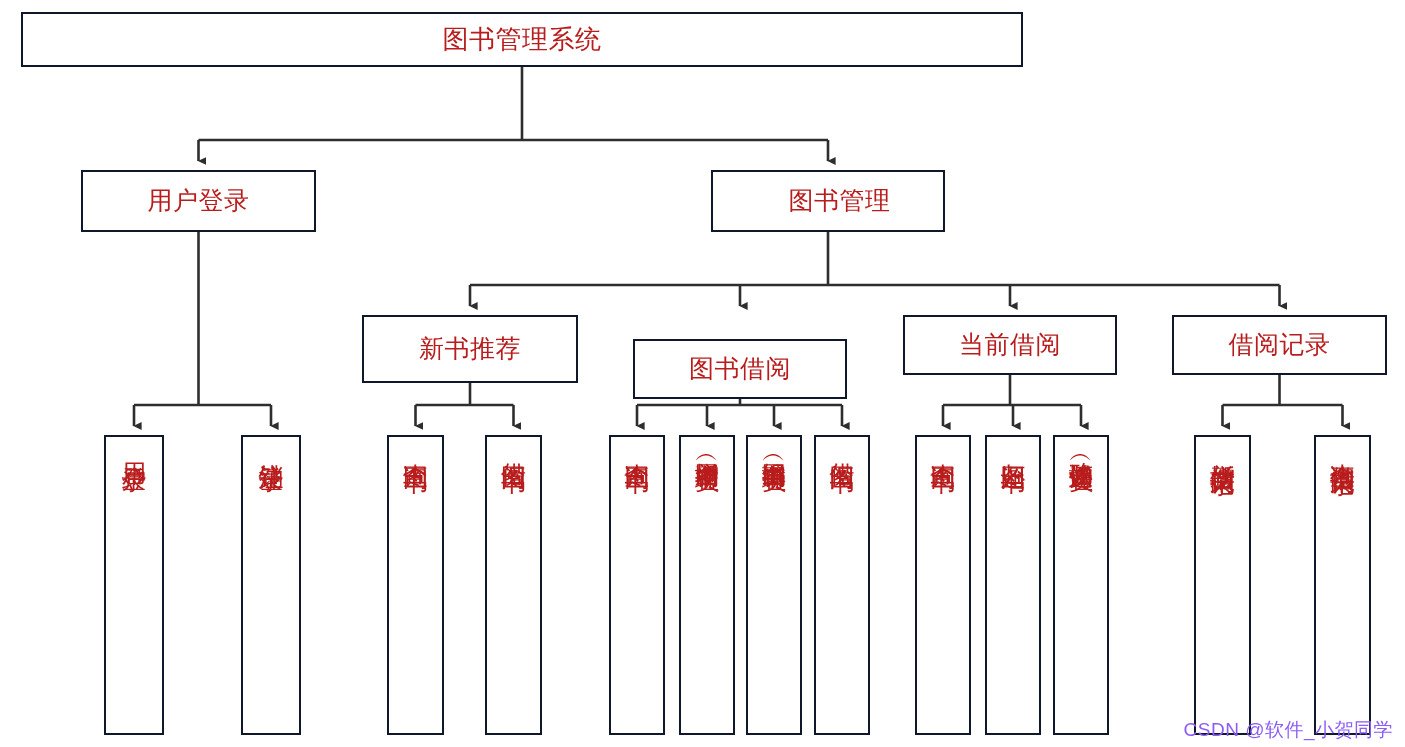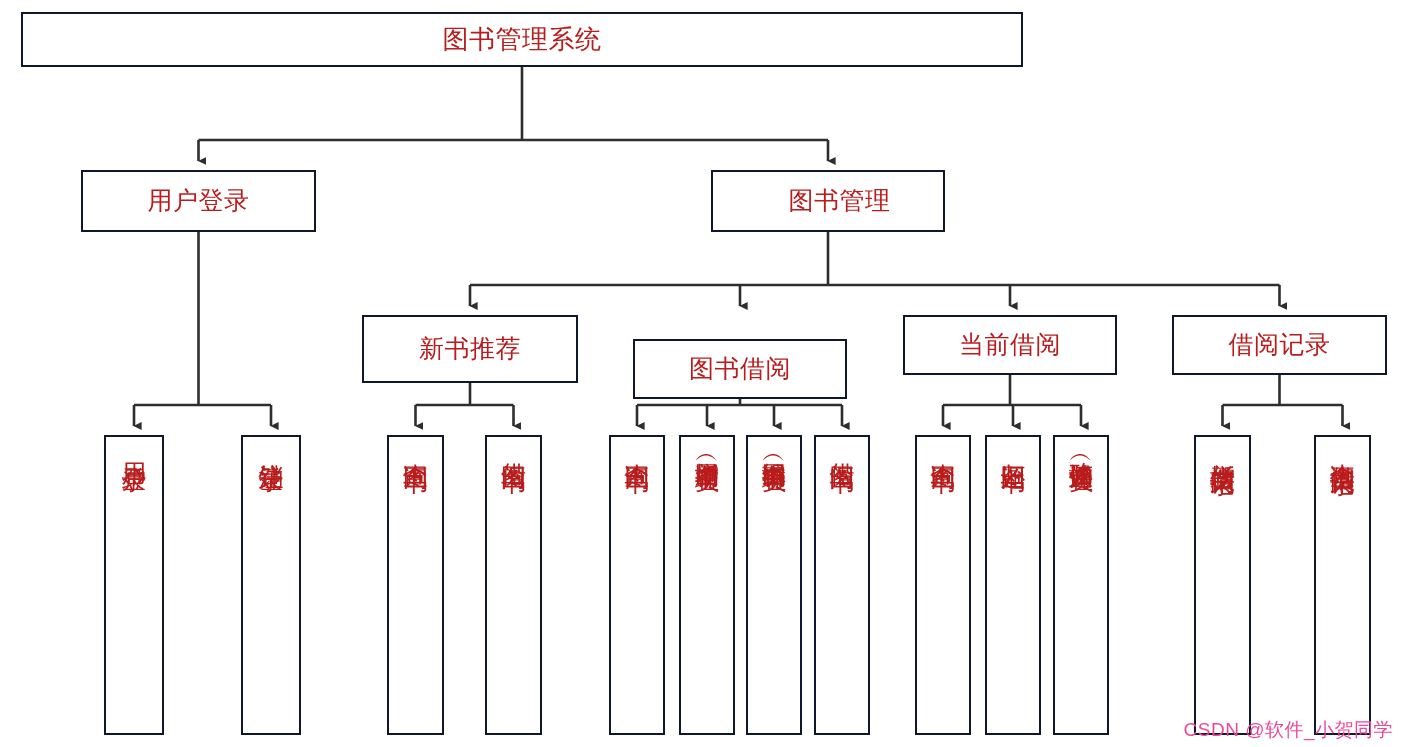--- a/index.html
+++ b/index.html
@@ -67,21 +67,21 @@
   }
   .node.leaf.tall .node-label {
     font-size: 24px;
     letter-spacing: 1px;
   }
   #watermark {
     position: absolute;
     right: 12px;
     bottom: 4px;
     font-size: 19px;
-    color: #ec4899;
+    color: #8b5cf6;
     letter-spacing: 0.5px;
     white-space: nowrap;
     pointer-events: none;
   }
 </style>
 </head>
 <body>
 
 <div id="diagram-root">
 

